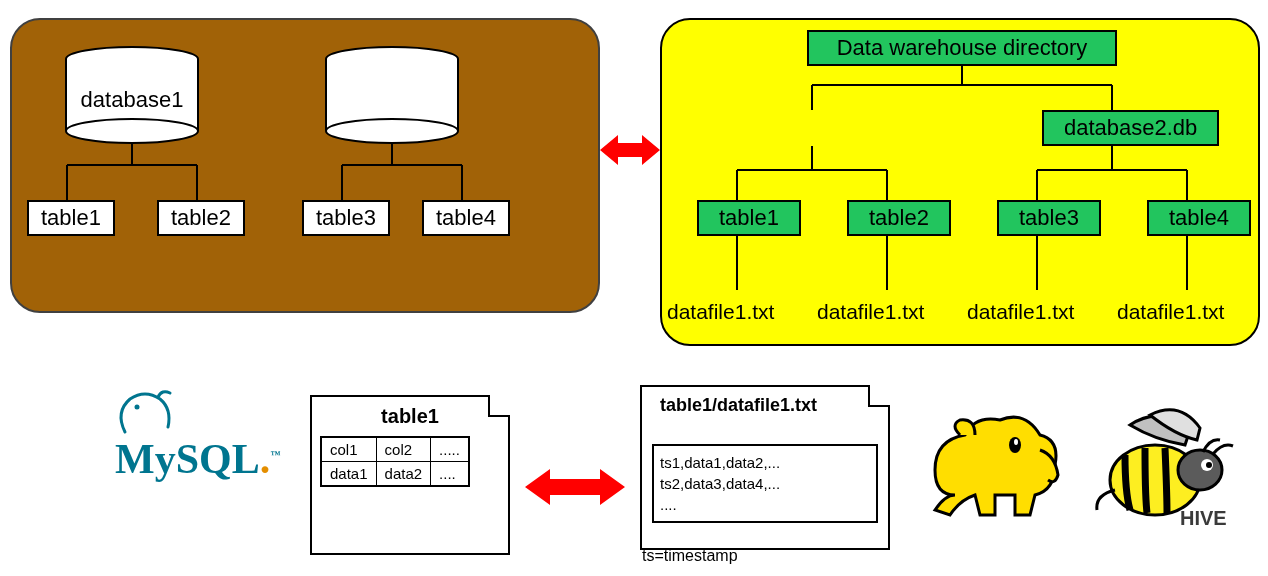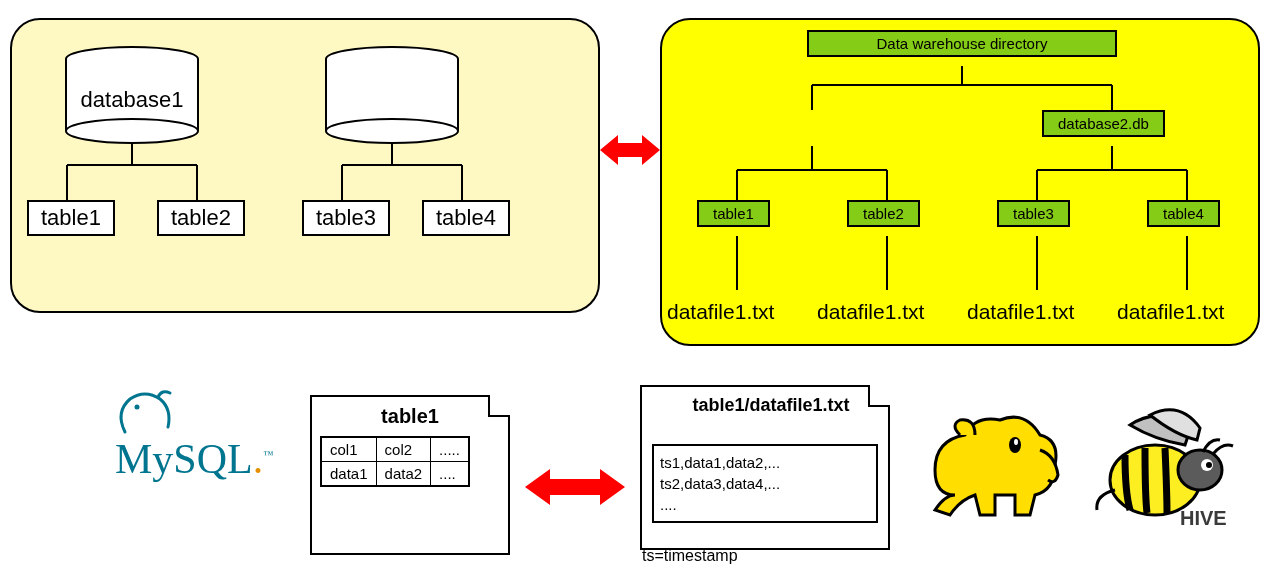--- a/index.html
+++ b/index.html
@@ -1,36 +1,36 @@
 <!DOCTYPE html>
 <html><head>
 <meta charset="utf-8">
 <style>
 *{box-sizing:border-box;margin:0;padding:0}
 body{font-family:Arial,Helvetica,sans-serif;background:#fff;width:1268px;height:576px;position:relative;overflow:hidden}
 .panel{position:absolute;border-radius:30px}
-.orange-panel{background:#fef9c3;border:2px solid #000000;left:10px;top:18px;width:590px;height:295px}
+.orange-panel{background:#a16207;border:2px solid #404040;left:10px;top:18px;width:590px;height:295px}
 .yellow-panel{background:#FFFF00;border:2px solid #000;left:660px;top:18px;width:600px;height:328px}
 .db-cyl{position:absolute;width:140px;height:100px}
 .db-cyl svg{position:absolute;top:0;left:0}
 .db-label{position:absolute;top:42px;width:100%;text-align:center;font-size:22px}
 .tbl-box{position:absolute;background:#fff;border:2px solid #000;font-size:22px;text-align:center;padding:3px 12px}
-.node-box{position:absolute;background:#84cc16;border:2px solid #000;font-size:15px;text-align:center;padding:3px 14px}
+.node-box{position:absolute;background:#22c55e;border:2px solid #000;font-size:22px;text-align:center;padding:3px 20px}
 .leaf-txt{position:absolute;font-size:21px;text-align:left}
 .arrow{position:absolute}
 .doc{position:absolute;background:#fff;border:2px solid #000}
 .doc-corner{position:absolute;top:-2px;right:-2px;width:22px;height:22px;background:#fff;border-left:2px solid #000;border-bottom:2px solid #000}
 .doc-title{font-weight:bold;text-align:center;font-size:20px;padding:8px 0}
 .mini-table{border:2px solid #000;margin:0 8px 8px 8px;border-collapse:collapse}
 .mini-table td{border:1px solid #000;padding:3px 8px;font-size:15px}
 .mini-table .hdr td{font-weight:normal}
 .datafile-box{border:2px solid #000;margin:20px 10px;padding:6px;font-size:15px;line-height:1.4}
 .ts-label{text-align:left;font-size:16px;padding:4px 0 6px 0}
 .logo{position:absolute}
-.mysql-text{font-family:Georgia,serif;font-size:42px;color:#00758F;font-weight:400}
+.mysql-text{font-family:Georgia,serif;font-size:42px;color:#00758F;font-weight:700}
 .mysql-text .tm{font-size:10px;vertical-align:super}
 svg{overflow:visible}
 </style>
 </head>
 <body>
 
 <div class="panel orange-panel">
 
   <div class="db-cyl" style="left:50px;top:25px">
     <svg width="140" height="100">
@@ -136,21 +136,21 @@
   </tbody>
     </table>
 </div>
 
 <svg class="arrow" style="left:525px;top:465px" width="100" height="45">
   <polygon points="0,22 25,4 25,14 75,14 75,4 100,22 75,40 75,30 25,30 25,40" fill="#FF0000"></polygon>
 </svg>
 
 <div class="doc" style="left:640px;top:385px;width:250px;height:165px">
   <div class="doc-corner"></div>
-  <div class="doc-title" style="font-size:18px;text-align:center;padding-left:12px">table1/datafile1.txt</div>
+  <div class="doc-title" style="font-size:18px;text-align:left;padding-left:18px">table1/datafile1.txt</div>
   <div class="datafile-box" style="white-space:pre-line">ts1,data1,data2,...
 ts2,data3,data4,...
 ....</div>
   <div class="ts-label">ts=timestamp</div>
 </div>
 
 <div class="logo" style="left:920px;top:400px">
   <svg width="150" height="130" viewBox="0 0 150 130">
     <path d="M 35 95 Q 15 95 15 70 Q 15 40 45 35 Q 55 15 80 20 Q 105 10 120 35 Q 140 40 135 65 Q 135 90 115 95 L 110 115 L 95 115 L 95 95 L 75 95 L 75 115 L 60 115 L 55 95 Q 40 100 30 115 L 15 110 Q 25 95 35 95 Z" fill="#FFDE00" stroke="#000" stroke-width="3"></path>
     <ellipse cx="95" cy="45" rx="6" ry="8" fill="#000"></ellipse>

